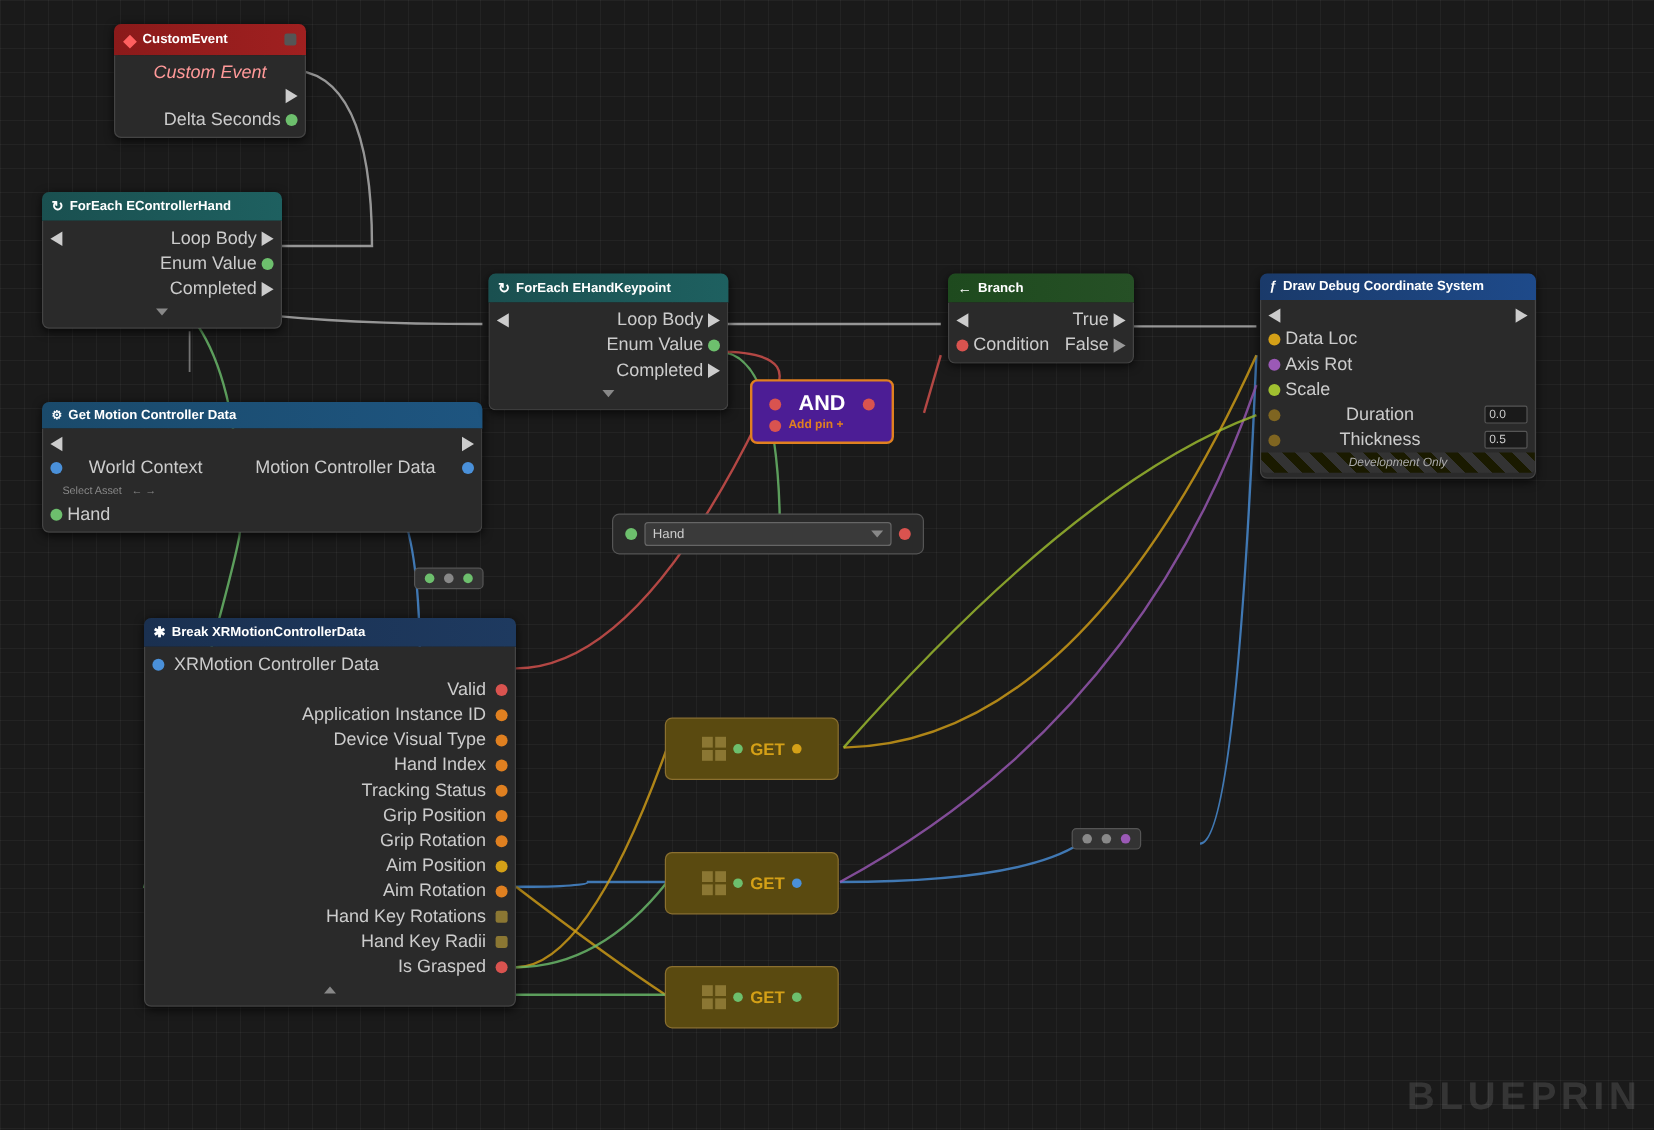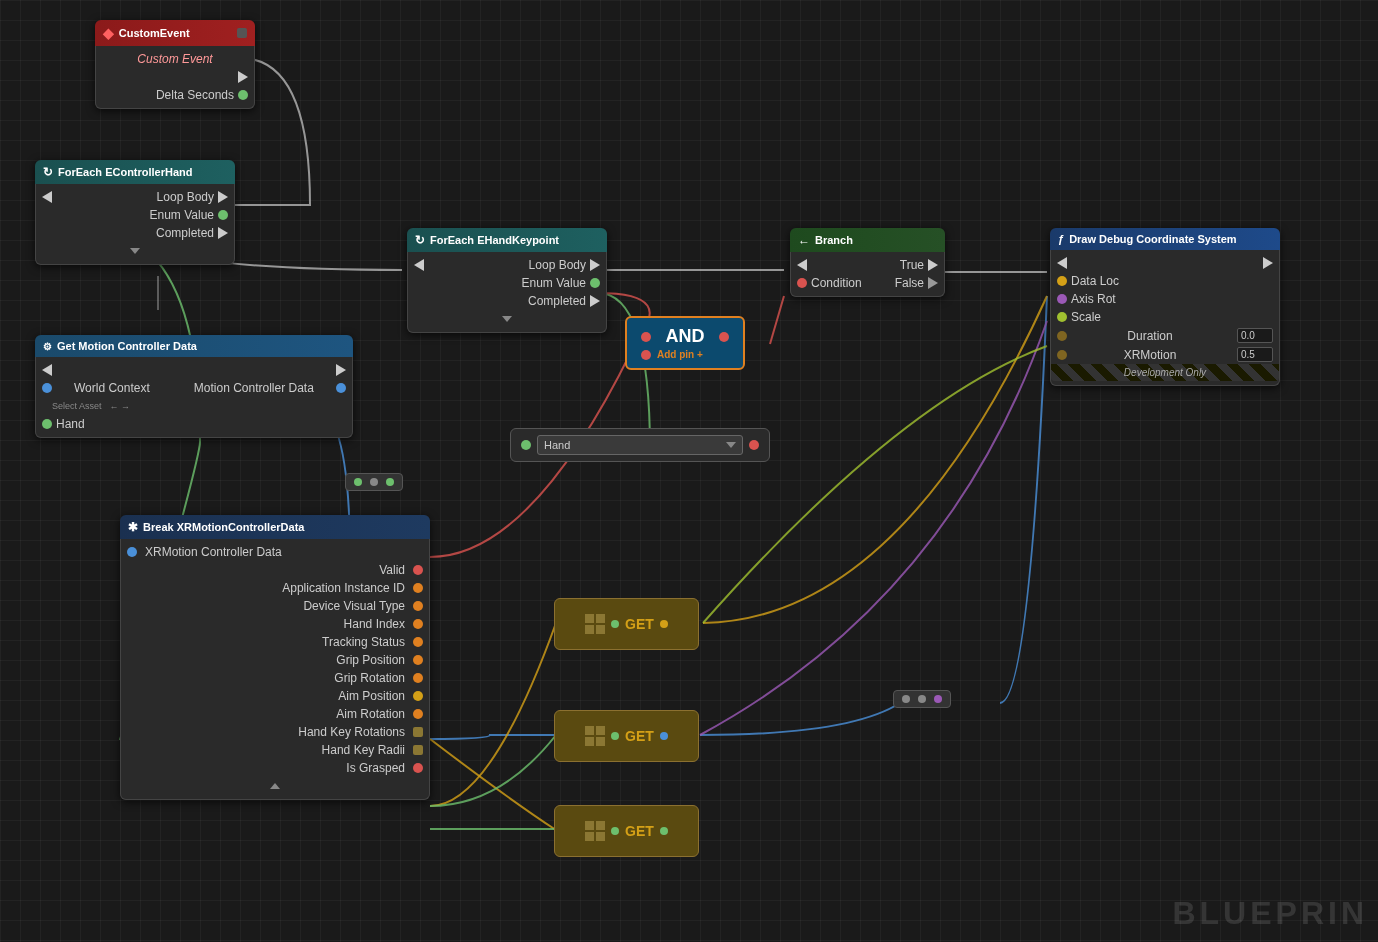--- a/index.html
+++ b/index.html
@@ -64,40 +64,40 @@
       width: 10px; height: 10px;
       border-radius: 50%;
       display: inline-block;
       flex-shrink: 0;
     }
 
     .pin-exec { width: 0; height: 0; border-top: 6px solid transparent; border-bottom: 6px solid transparent; border-left: 10px solid #ccc; display: inline-block; flex-shrink: 0; }
     .pin-exec-out { border-left-color:#ccc; }
     .pin-exec-in { border-right: 10px solid #ccc; border-left: none; }
 
-    .label { color: #ccc; font-size: 12px; white-space: nowrap; }
+    .label { color: #ccc; font-size: 15px; white-space: nowrap; }
 
     
     .wires-svg {
       position: absolute;
       top: 0; left: 0;
       width: 1378px;
       height: 942px;
       pointer-events: none;
     }
 
     
     .header-red { background: linear-gradient(to right, #8b1a1a, #a02020); }
     .header-blue { background: linear-gradient(to right, #1a4a6b, #1e5580); }
     .header-teal { background: linear-gradient(to right, #1a5050, #1e6060); }
 
     
     .and-node {
       position: absolute;
-      background: #0c4a6e;
+      background: #4c1d95;
       border: 2px solid #e08020;
       border-radius: 6px;
       padding: 8px 14px;
       color: #fff;
       font-size: 16px;
       font-weight: bold;
       text-align: center;
     }
 
     
@@ -387,21 +387,21 @@
         <div style="width:10px;height:10px;border-radius:50%;background:#a0c030;"></div>
         <span class="label">Scale</span>
       </div>
       <div class="node-row" style="justify-content:space-between;">
         <div style="width:10px;height:10px;border-radius:50%;background:#d4a017;opacity:0.5;"></div>
         <span class="label">Duration</span>
         <input class="input-small" type="text" value="0.0" style="margin-left: 4px;">
       </div>
       <div class="node-row" style="justify-content:space-between;">
         <div style="width:10px;height:10px;border-radius:50%;background:#d4a017;opacity:0.5;"></div>
-        <span class="label">XRMotion</span>
+        <span class="label">Thickness</span>
         <input class="input-small" type="text" value="0.5" style="margin-left: 4px;">
       </div>
       <div class="dev-only">Development Only</div>
     </div>
   </div>
 
   <div class="and-node" style="left:625px; top:316px; min-width:120px; text-align:center;">
     <div style="display:flex; align-items:center; gap:6px; margin-bottom:2px;">
       <div style="width:10px;height:10px;border-radius:50%;background:#d9534f;"></div>
       <div style="flex:1; text-align:center; font-size:18px; font-weight:bold; color:#fff;">AND</div>

